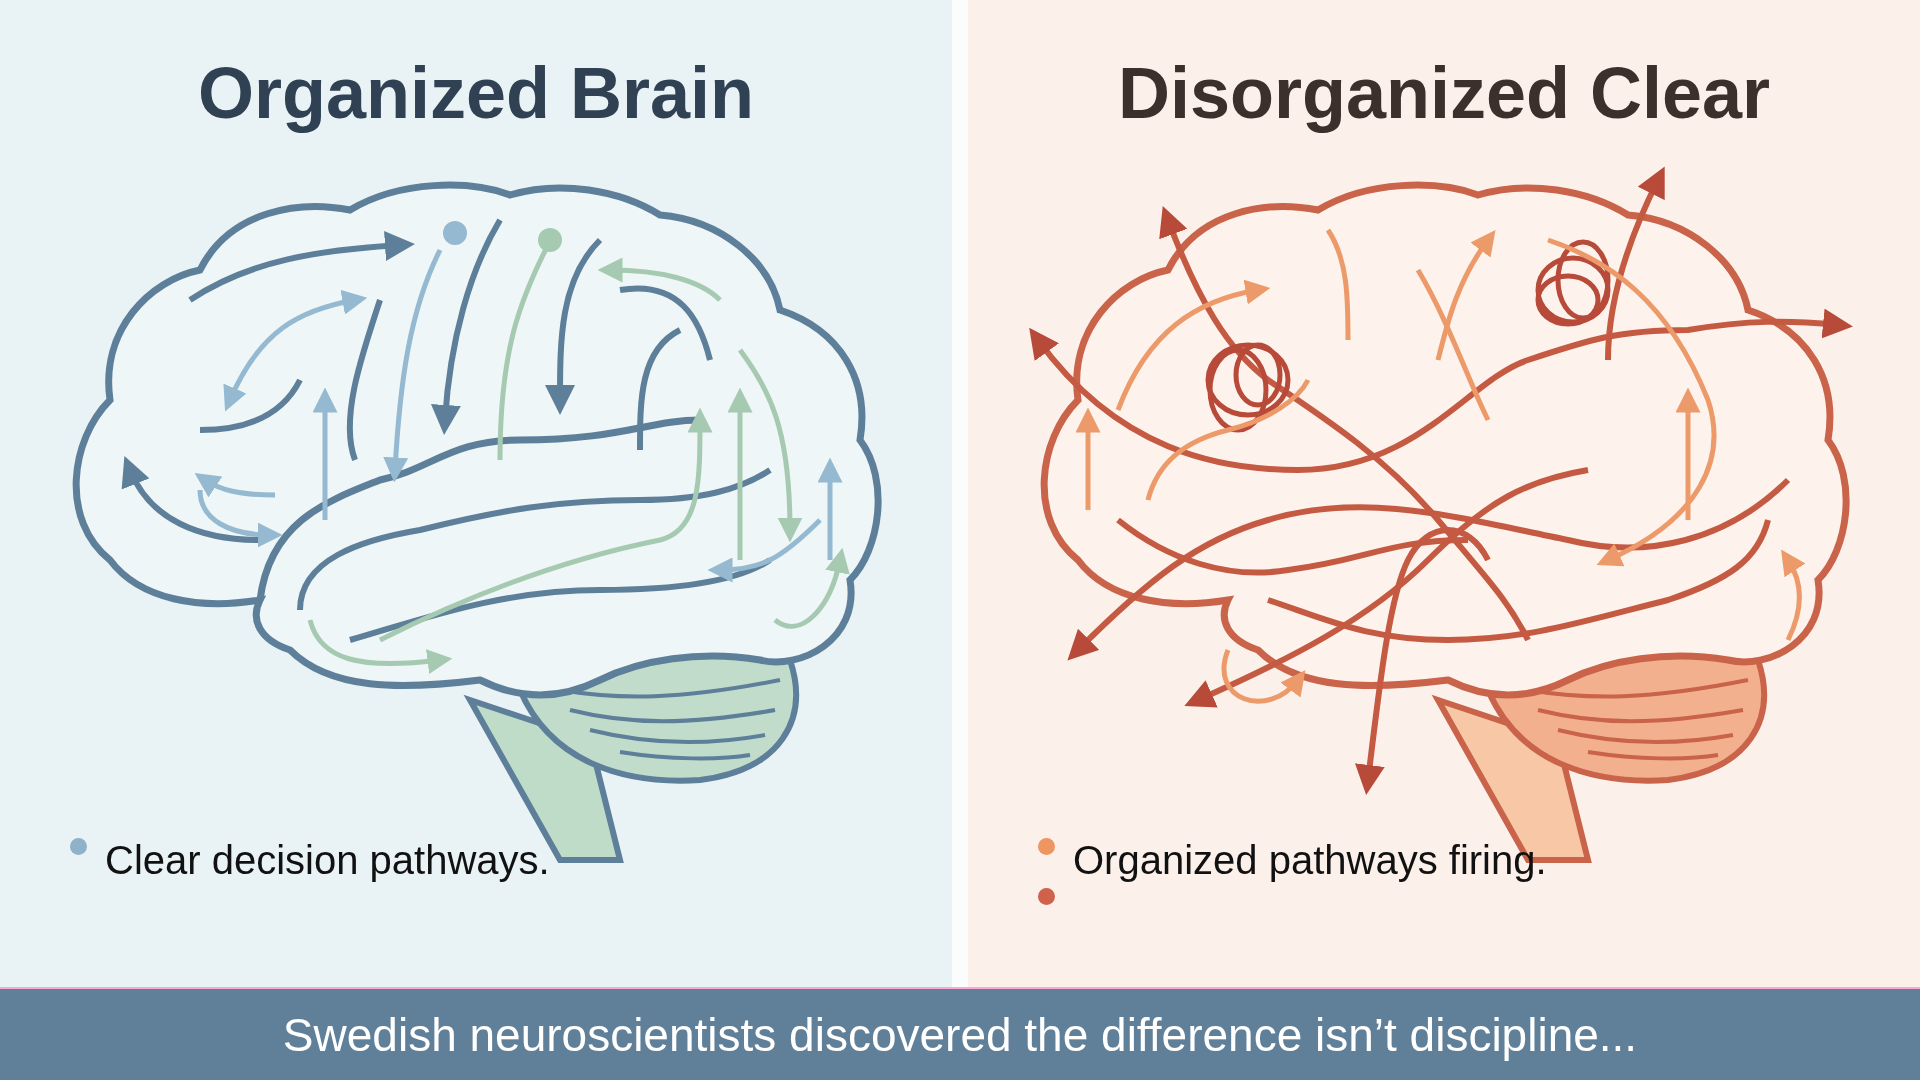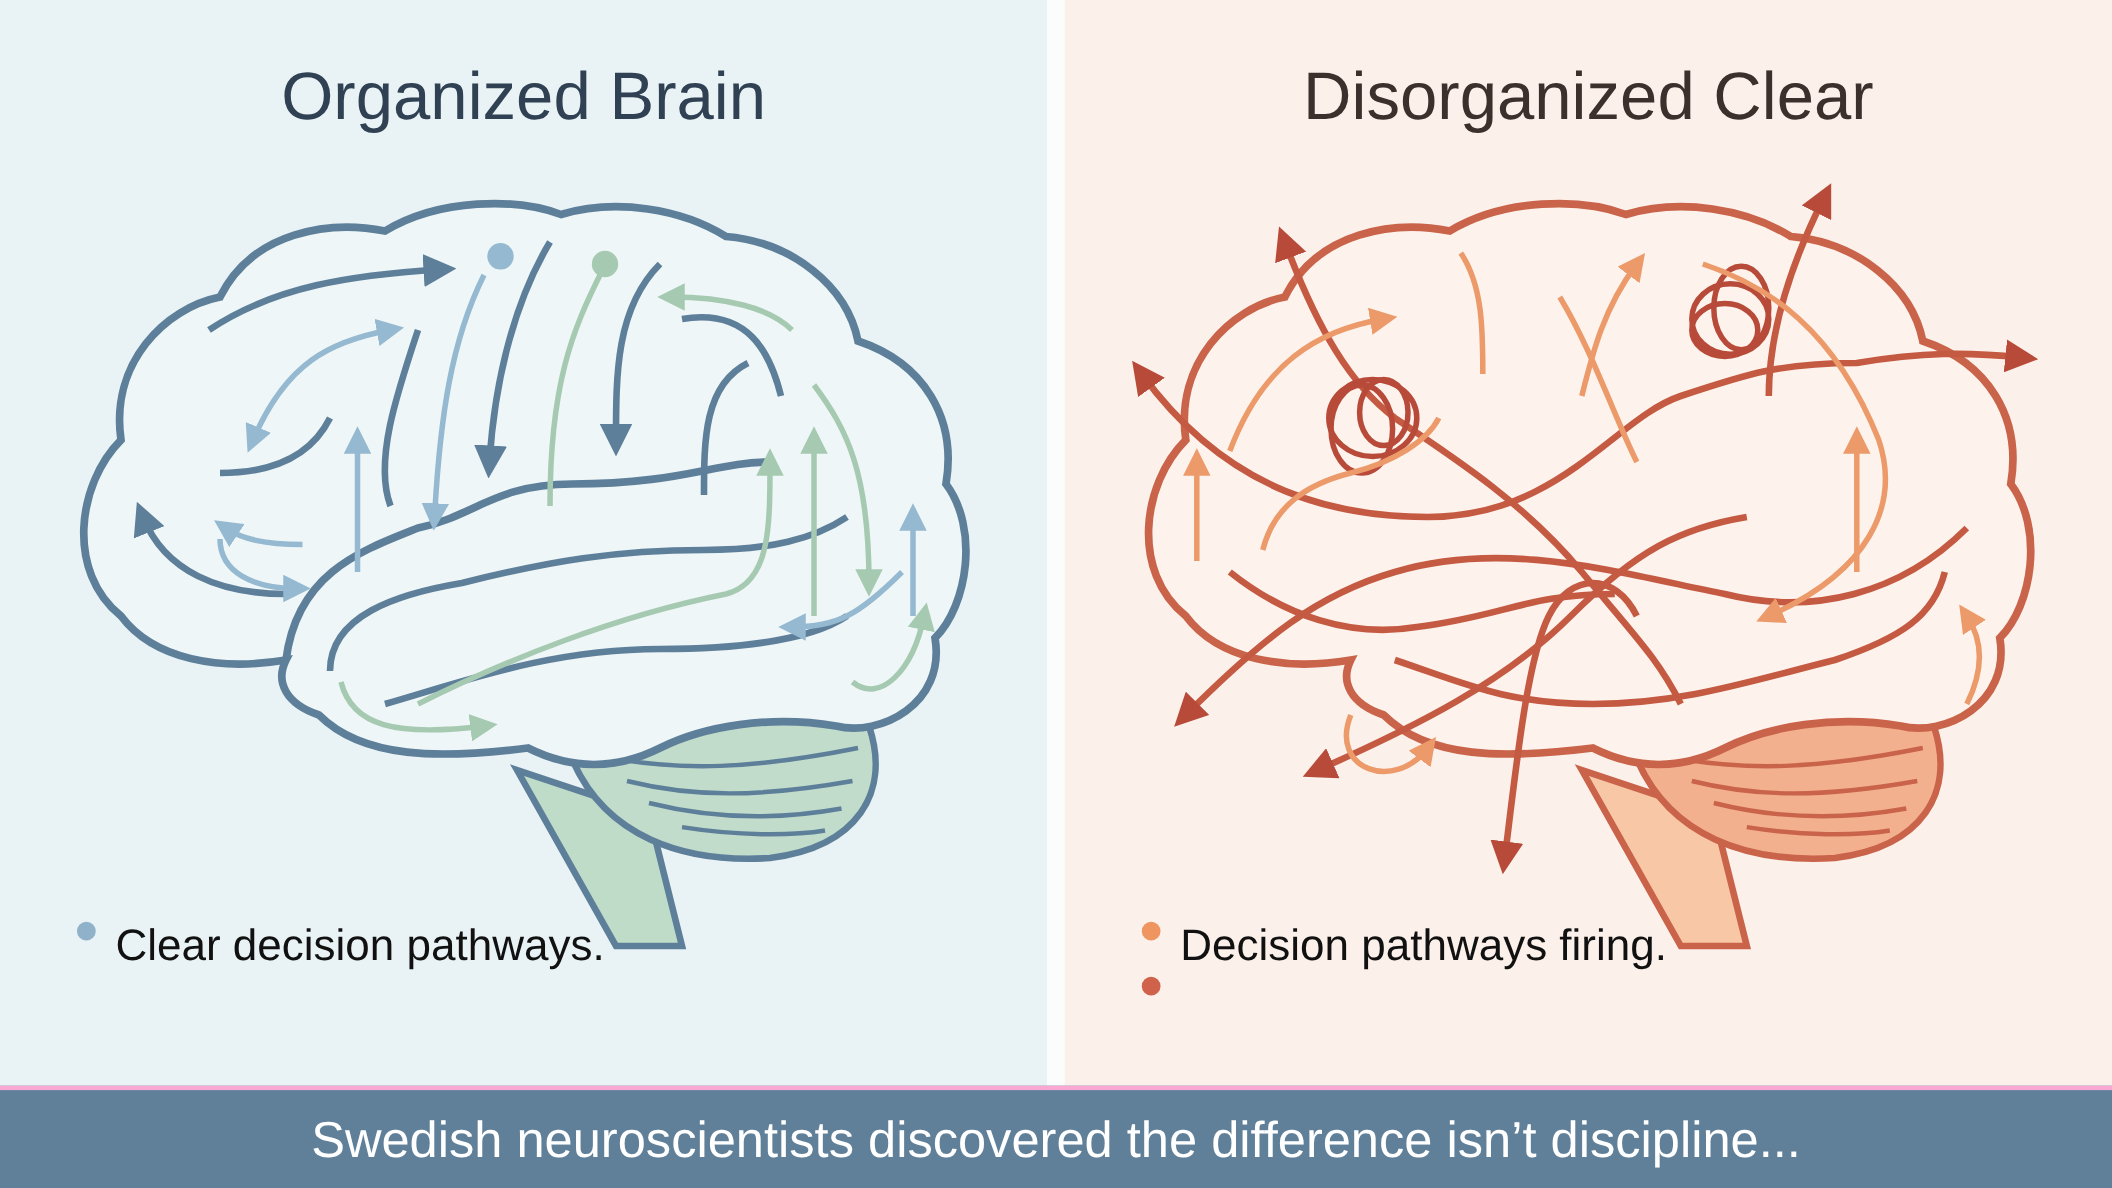--- a/index.html
+++ b/index.html
@@ -1,29 +1,29 @@
 <!DOCTYPE html>
 <html><head>
 <meta charset="utf-8">
 <style>
   html, body { margin:0; padding:0; }
   body { width:1920px; height:1080px; position:relative; overflow:hidden; background:#ffffff; font-family:"Liberation Sans", sans-serif; }
   .panel { position:absolute; top:0; height:987px; }
   .panel.left { left:0; width:952px; background:#e9f3f5; }
   .panel.right { left:968px; width:952px; background:#fcf1ea; }
   .divider { position:absolute; left:952px; top:0; width:16px; height:987px; background:#fbfdfd; }
-  .title { position:absolute; top:52px; left:0; width:100%; text-align:center; font-weight:normal; font-size:61px; letter-spacing:0px; }
+  .title { position:absolute; top:52px; left:0; width:100%; text-align:center; font-weight:bold; font-size:72px; letter-spacing:0px; }
   .left .title { color:#2f4153; }
   .right .title { color:#3b302c; }
   .brain { position:absolute; left:0; top:0; }
   .bullets { position:absolute; left:70px; top:838px; list-style:none; margin:0; padding:0; }
   .right .bullets { left:70px; }
   .bullets li { display:flex; font-size:40px; color:#111; height:50px; margin-bottom:0px; }
   .dot { width:17px; height:17px; border-radius:50%; margin-right:18px; display:inline-block; }
-  .banner { position:absolute; left:0; top:987px; width:1920px; height:93px; background:#60809a; border-top:4px solid #f9a8d4; box-sizing:border-box; display:flex; align-items:center; justify-content:center; }
+  .banner { position:absolute; left:0; top:987px; width:1920px; height:93px; background:#60809a; border-top:2px solid #f9a8d4; box-sizing:border-box; display:flex; align-items:center; justify-content:center; }
   .banner span { color:#ffffff; font-size:46px; letter-spacing:0px; }
 </style>
 </head>
 <body>
 
 <div class="panel left">
   <div class="title">Organized Brain</div>
 
   <svg class="brain" width="952" height="987" viewBox="0 0 952 987">
     <defs>
@@ -154,21 +154,21 @@
       <path d="M120,510 L120,420" marker-end="url(#ro)"></path>
       <path d="M260,650 C240,700 300,720 330,680" marker-end="url(#ro)"></path>
       <path d="M820,560 C840,590 830,620 820,640" marker-start="url(#ro)"></path>
       <path d="M180,500 C190,460 220,440 260,430 C300,420 330,400 340,380"></path>
     </g>
   </svg>
 
   <ul class="bullets">
     <li>
       <span class="dot" style="background:#ee9560"></span>
-      <span>Decision pathways firing.</span>
+      <span>Organized pathways firing.</span>
     </li>
     <li>
       <span class="dot" style="background:#d0614a"></span>
     </li>
   </ul>
 </div>
 
 <div class="banner">
   <span>Swedish neuroscientists discovered the difference isn’t discipline...</span>
 </div>

